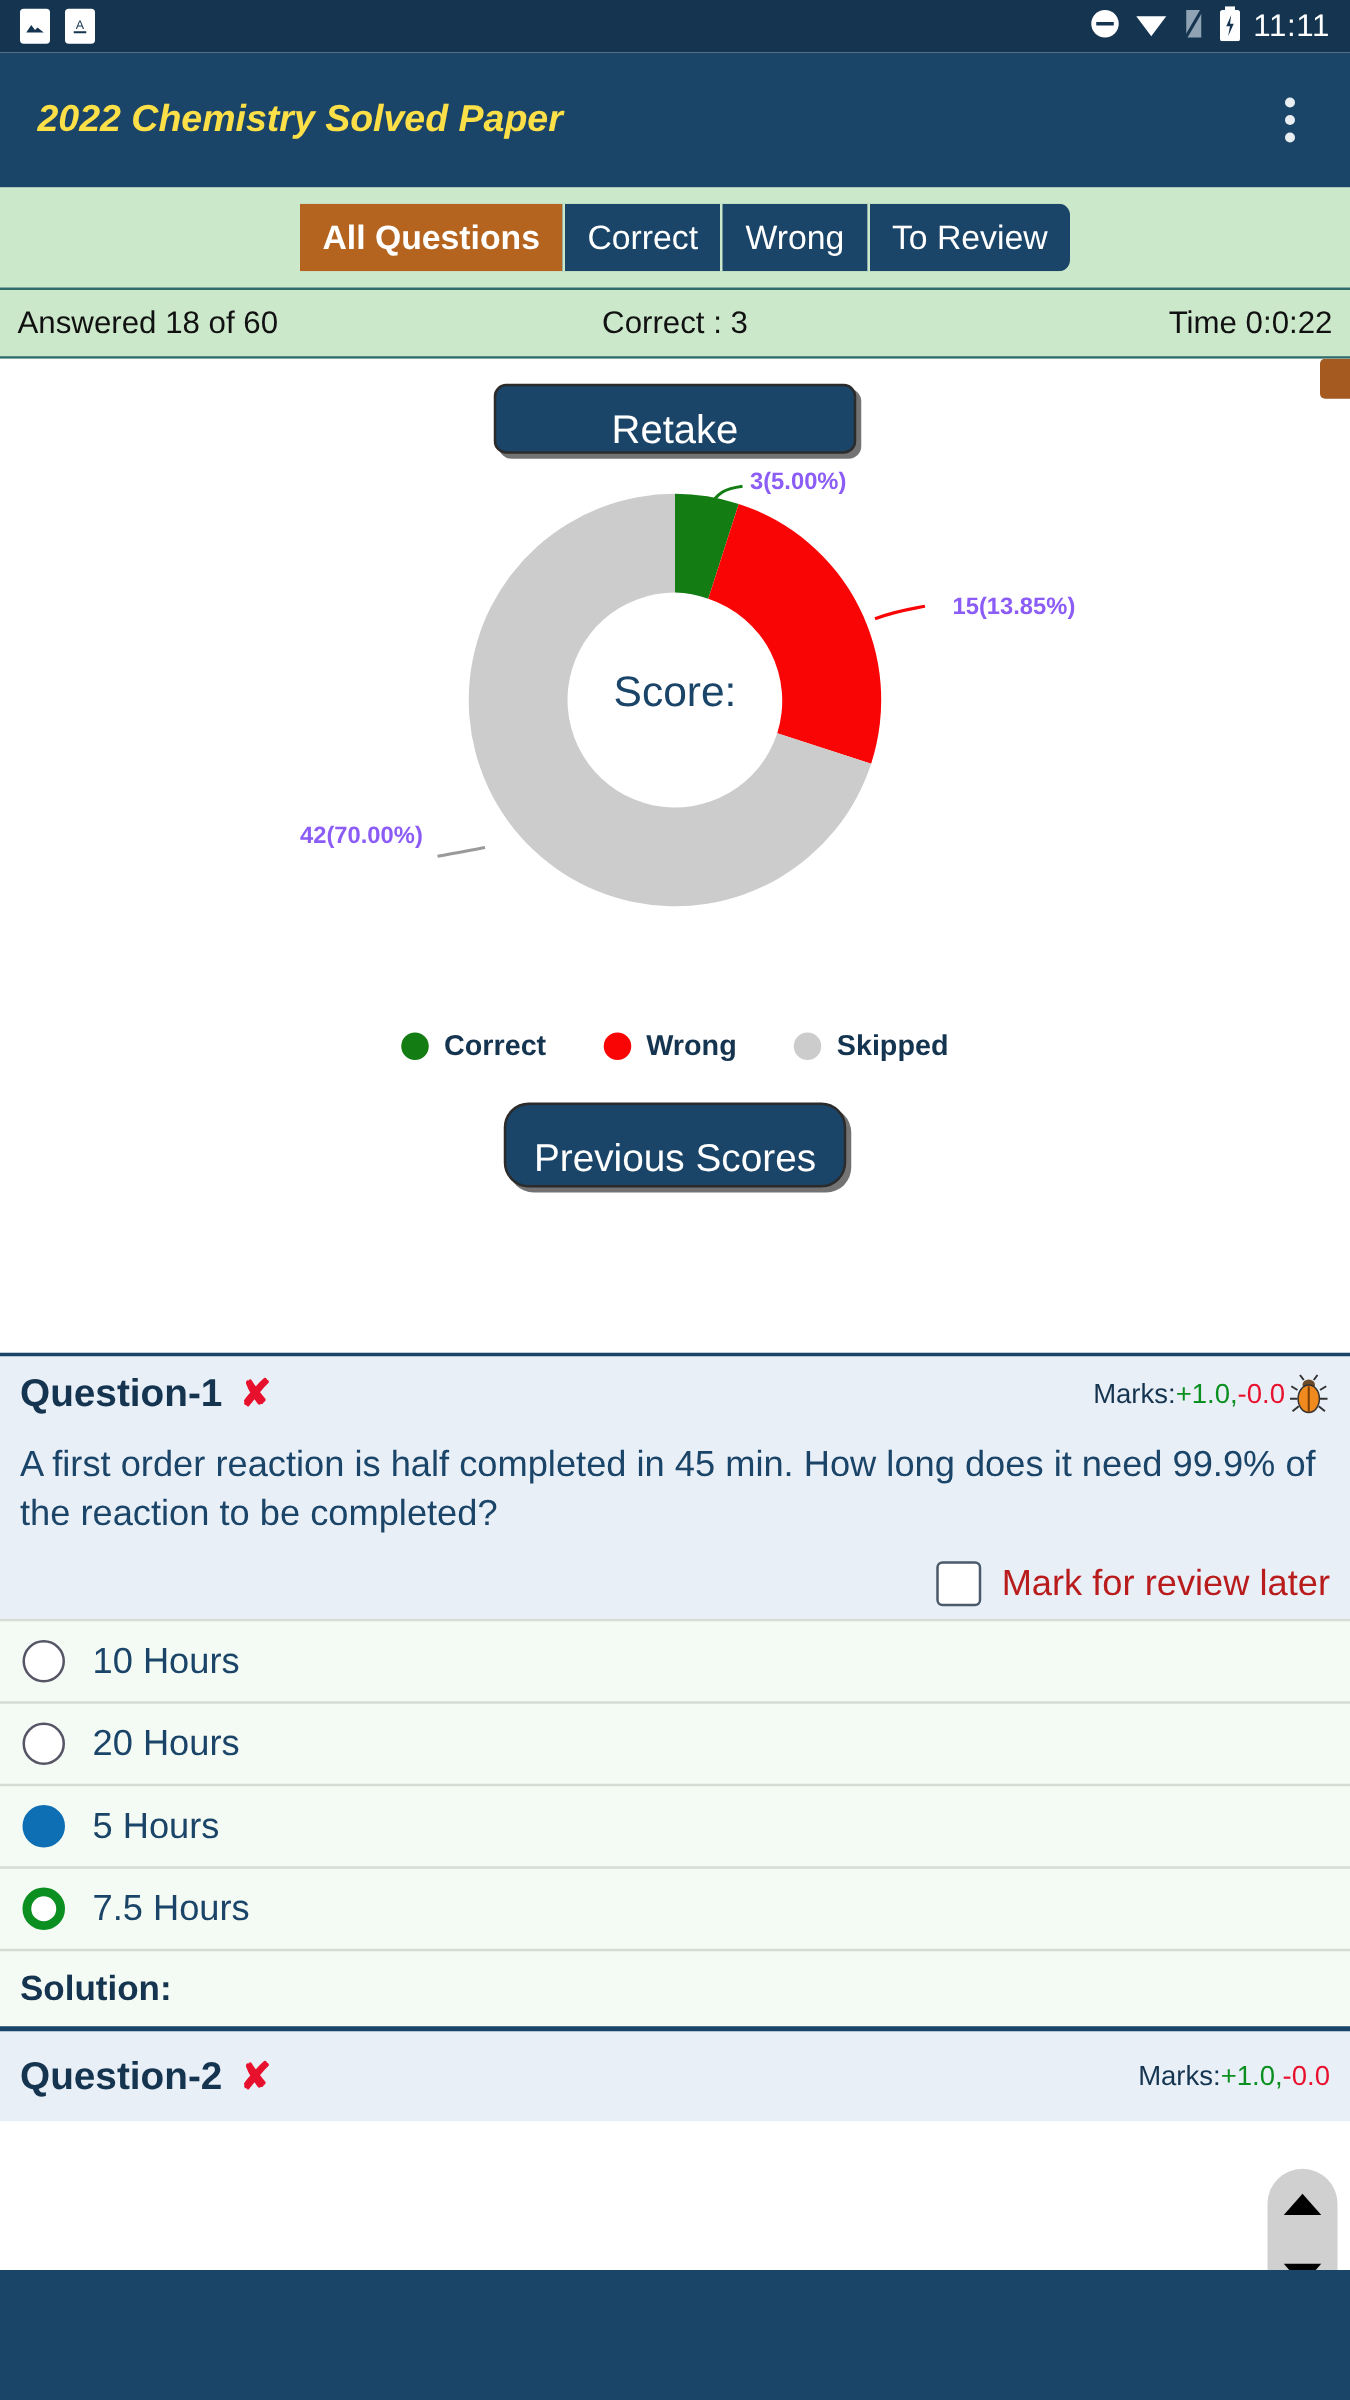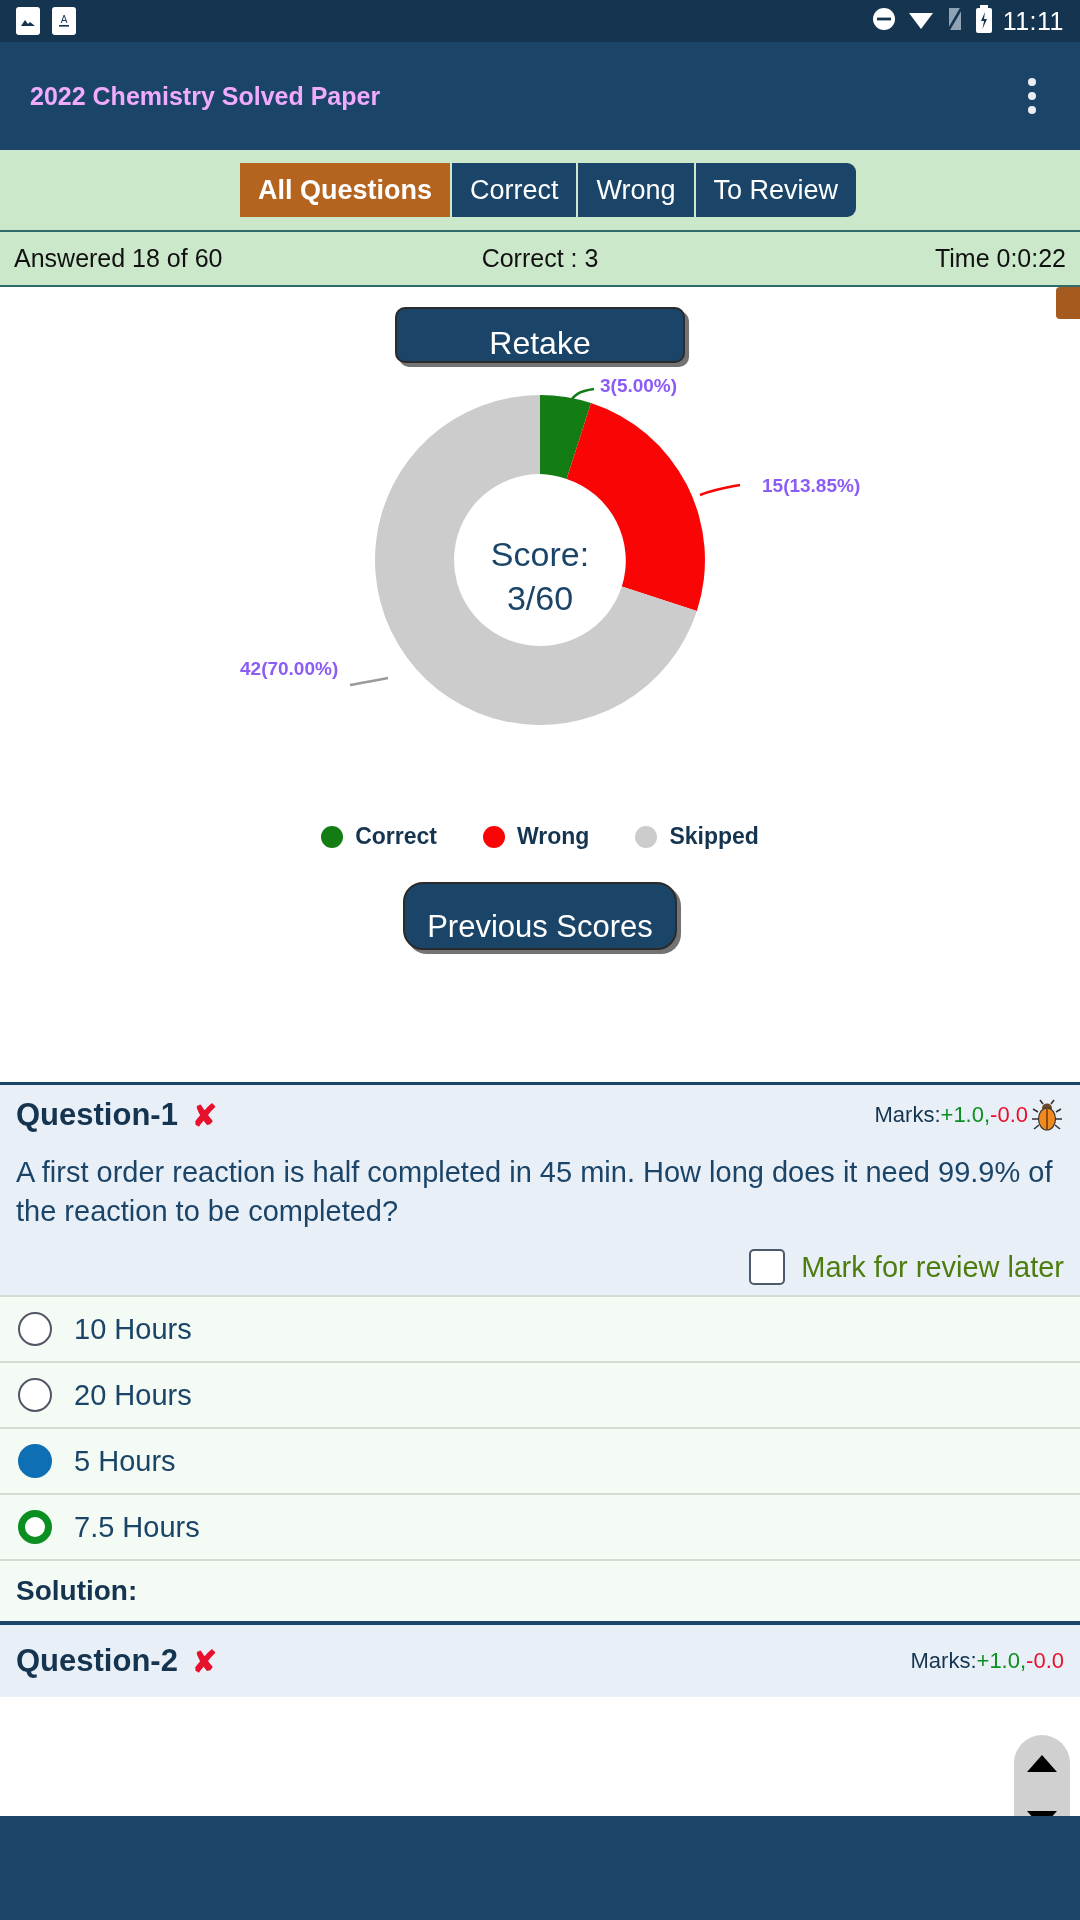--- a/index.html
+++ b/index.html
@@ -22,21 +22,21 @@
     width:24px; height:28px; background:#ffffff; border-radius:3px;
     display:flex; align-items:center; justify-content:center;
   }
   .sb-clock { font-size:25px; font-weight:500; letter-spacing:.5px; }
 
   
   .appbar {
     height:108px; background:#1b4568; display:flex; align-items:center;
     padding:0 30px;
   }
-  .appbar-title { color:#f0abfc; font-size:25px; font-weight:bold; }
+  .appbar-title { color:#fde047; font-size:30px; font-weight:bold;font-style:italic; }
   .kebab { margin-left:auto; display:flex; flex-direction:column; gap:6px;
            padding:10px 14px; cursor:pointer; }
   .kebab i { width:8px; height:8px; background:#e9eef3; border-radius:50%; display:block; }
 
   
   .tabzone { background:#cbe8cb; height:80px; display:flex; align-items:center;
              justify-content:center; }
   .tabgroup { display:flex; border-radius:9px; overflow:hidden;padding-left:16px; }
   .tab {
     background:#1b4568; color:#ffffff; font-size:27px;
@@ -99,21 +99,21 @@
   .xmark { color:#e8112d; font-size:30px; font-weight:bold; margin-left:14px; }
   .marks { margin-left:auto; display:flex; align-items:center; font-size:22px; color:#143450; }
   .mk-pos { color:#0a8f20; }
   .mk-neg { color:#e8112d; }
   .bug { width:34px; height:34px; margin-left:2px; }
   .qtext { margin-top:20px; font-size:29px; line-height:1.35; color:#1b4568; }
   .markrow { display:flex; align-items:center; justify-content:flex-end;
              gap:16px; margin-top:18px; }
   .cbox { width:36px; height:36px; background:#ffffff; border:2px solid #4a5a6a;
           border-radius:5px; }
-  .markrow .mlabel { font-size:29px; color:#4d7c0f; }
+  .markrow .mlabel { font-size:29px; color:#b91c1c; }
 
   
   .opt { background:#f4faf4; border-top:2px solid #d4dcd4;
          height:66px; display:flex; align-items:center; padding:0 18px; gap:22px; }
   .radio { width:34px; height:34px; border-radius:50%; border:2px solid #556; background:#ffffff; }
   .radio.sel { background:#0f6fb4; border-color:#0f6fb4; }
   .radio.corr { background:#ffffff; border:7px solid #0a8f20; }
   .opt .otext { font-size:29px; color:#1b4568; }
 
   .solrow { background:#f4faf4; border-top:2px solid #d4dcd4; height:62px;
@@ -227,21 +227,20 @@
 
         <path d="M 565 23 C 575 8 580 6 594 4" stroke="#137d13" stroke-width="2.5" fill="none"></path>
         <path d="M 700 110 C 716 104 724 103 740 100" stroke="#fa0505" stroke-width="2.5" fill="none"></path>
         <path d="M 388 293 C 372 296 362 298 350 300" stroke="#9a9a9a" stroke-width="2.5" fill="none"></path>
       </svg>
       <div class="clbl lbl-correct">3(5.00%)</div>
       <div class="clbl lbl-wrong">15(13.85%)</div>
       <div class="clbl lbl-skipped">42(70.00%)</div>
       <div class="score-txt">
         <div>Score:</div>
-        <div>3/60</div>
       </div>
     </div>
 
     <div class="legend">
       <div class="lg">
         <span class="dot" style="background:#137d13"></span>
         <span class="t">Correct</span>
       </div>
       <div class="lg">
         <span class="dot" style="background:#fa0505"></span>

